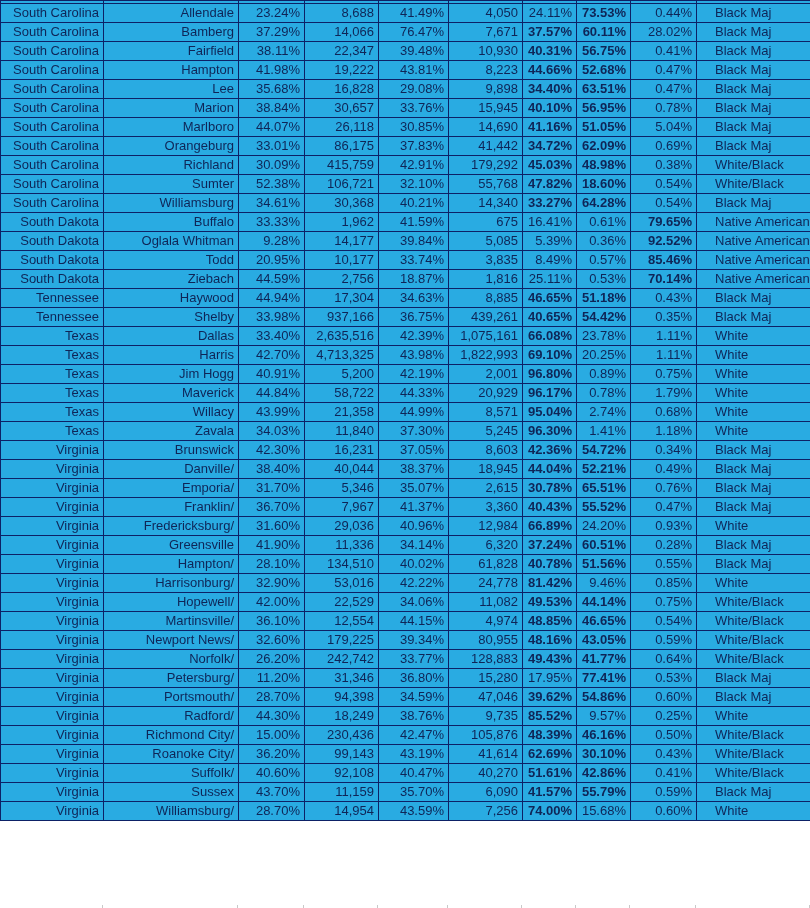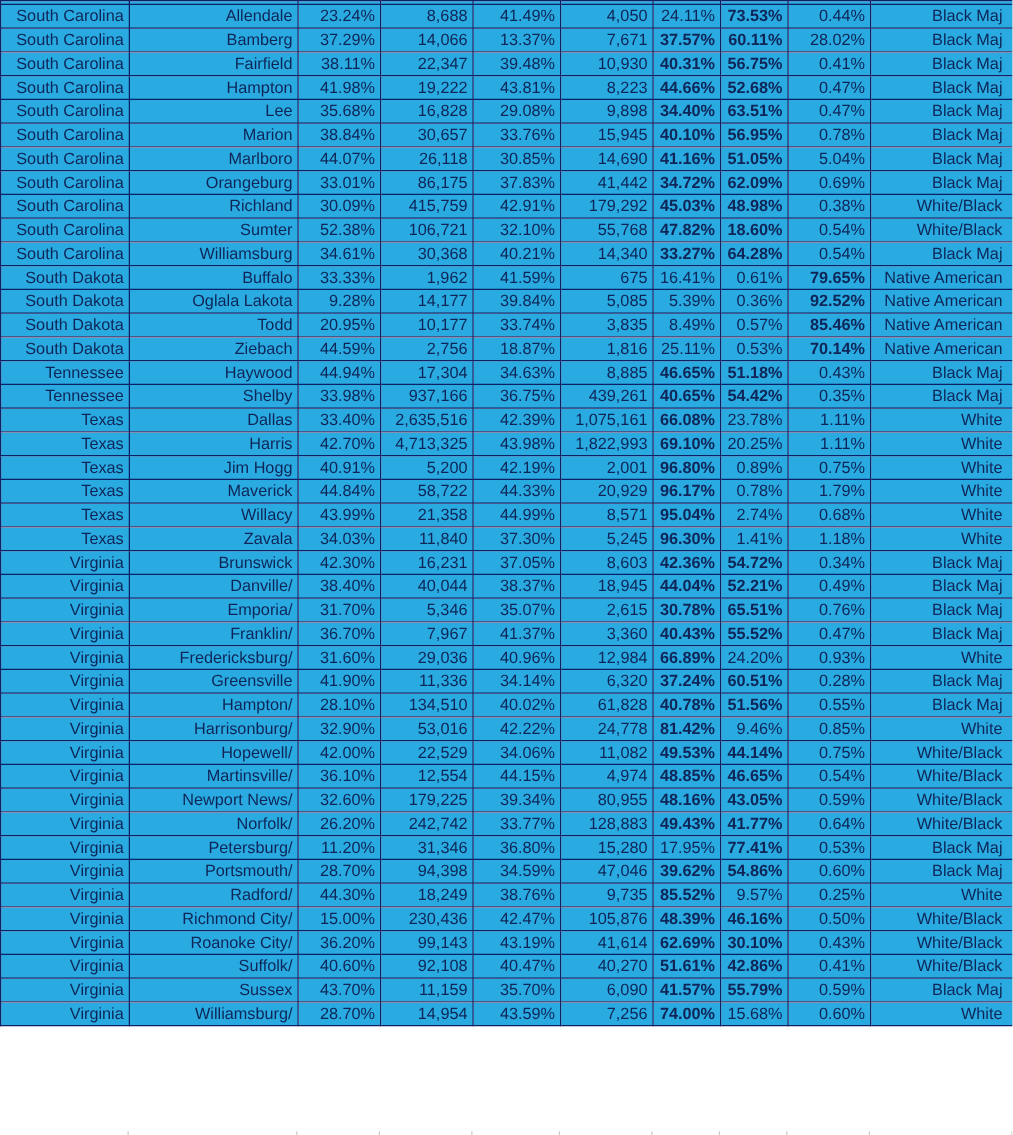--- a/index.html
+++ b/index.html
@@ -23,21 +23,21 @@
     font-size:13px;
     line-height:18px;
     height:19px;
     padding:0 4px 0 2px;
     box-sizing:border-box;
     white-space:nowrap;
     overflow:hidden;
     text-align:right;
   }
   table.grid tr.partial td{height:3px;padding:0;}
-  table.grid td.center{text-align:right;padding:0 8px;}
+  table.grid td.center{text-align:left;padding:0 18px;}
   table.grid td.b{font-weight:bold;}
   .col-c0{width:103px;} .col-c1{width:135px;} .col-c2{width:66px;}
   .col-c3{width:74px;}  .col-c4{width:70px;}  .col-c5{width:74px;}
   .col-c6{width:54px;}  .col-c7{width:54px;}  .col-c8{width:66px;}
   .col-c9{width:114px;}
   .below-grid{
     position:absolute;left:0;right:0;bottom:0;top:905px;
     background:#ffffff;
     display:flex;
   }
@@ -87,21 +87,21 @@
           <td>24.11%</td>
           <td class="b">73.53%</td>
           <td>0.44%</td>
           <td class="center">Black Maj</td>
         </tr>
         <tr>
           <td>South Carolina</td>
           <td>Bamberg</td>
           <td>37.29%</td>
           <td>14,066</td>
-          <td>13.37%</td>
+          <td>76.47%</td>
           <td>7,671</td>
           <td class="b">37.57%</td>
           <td class="b">60.11%</td>
           <td>28.02%</td>
           <td class="center">Black Maj</td>
         </tr>
         <tr>
           <td>South Carolina</td>
           <td>Fairfield</td>
           <td>38.11%</td>
@@ -216,21 +216,21 @@
           <td>1,962</td>
           <td>41.59%</td>
           <td>675</td>
           <td>16.41%</td>
           <td>0.61%</td>
           <td class="b">79.65%</td>
           <td class="center">Native American</td>
         </tr>
         <tr>
           <td>South Dakota</td>
-          <td>Oglala Lakota</td>
+          <td>Oglala Whitman</td>
           <td>9.28%</td>
           <td>14,177</td>
           <td>39.84%</td>
           <td>5,085</td>
           <td>5.39%</td>
           <td>0.36%</td>
           <td class="b">92.52%</td>
           <td class="center">Native American</td>
         </tr>
         <tr>

